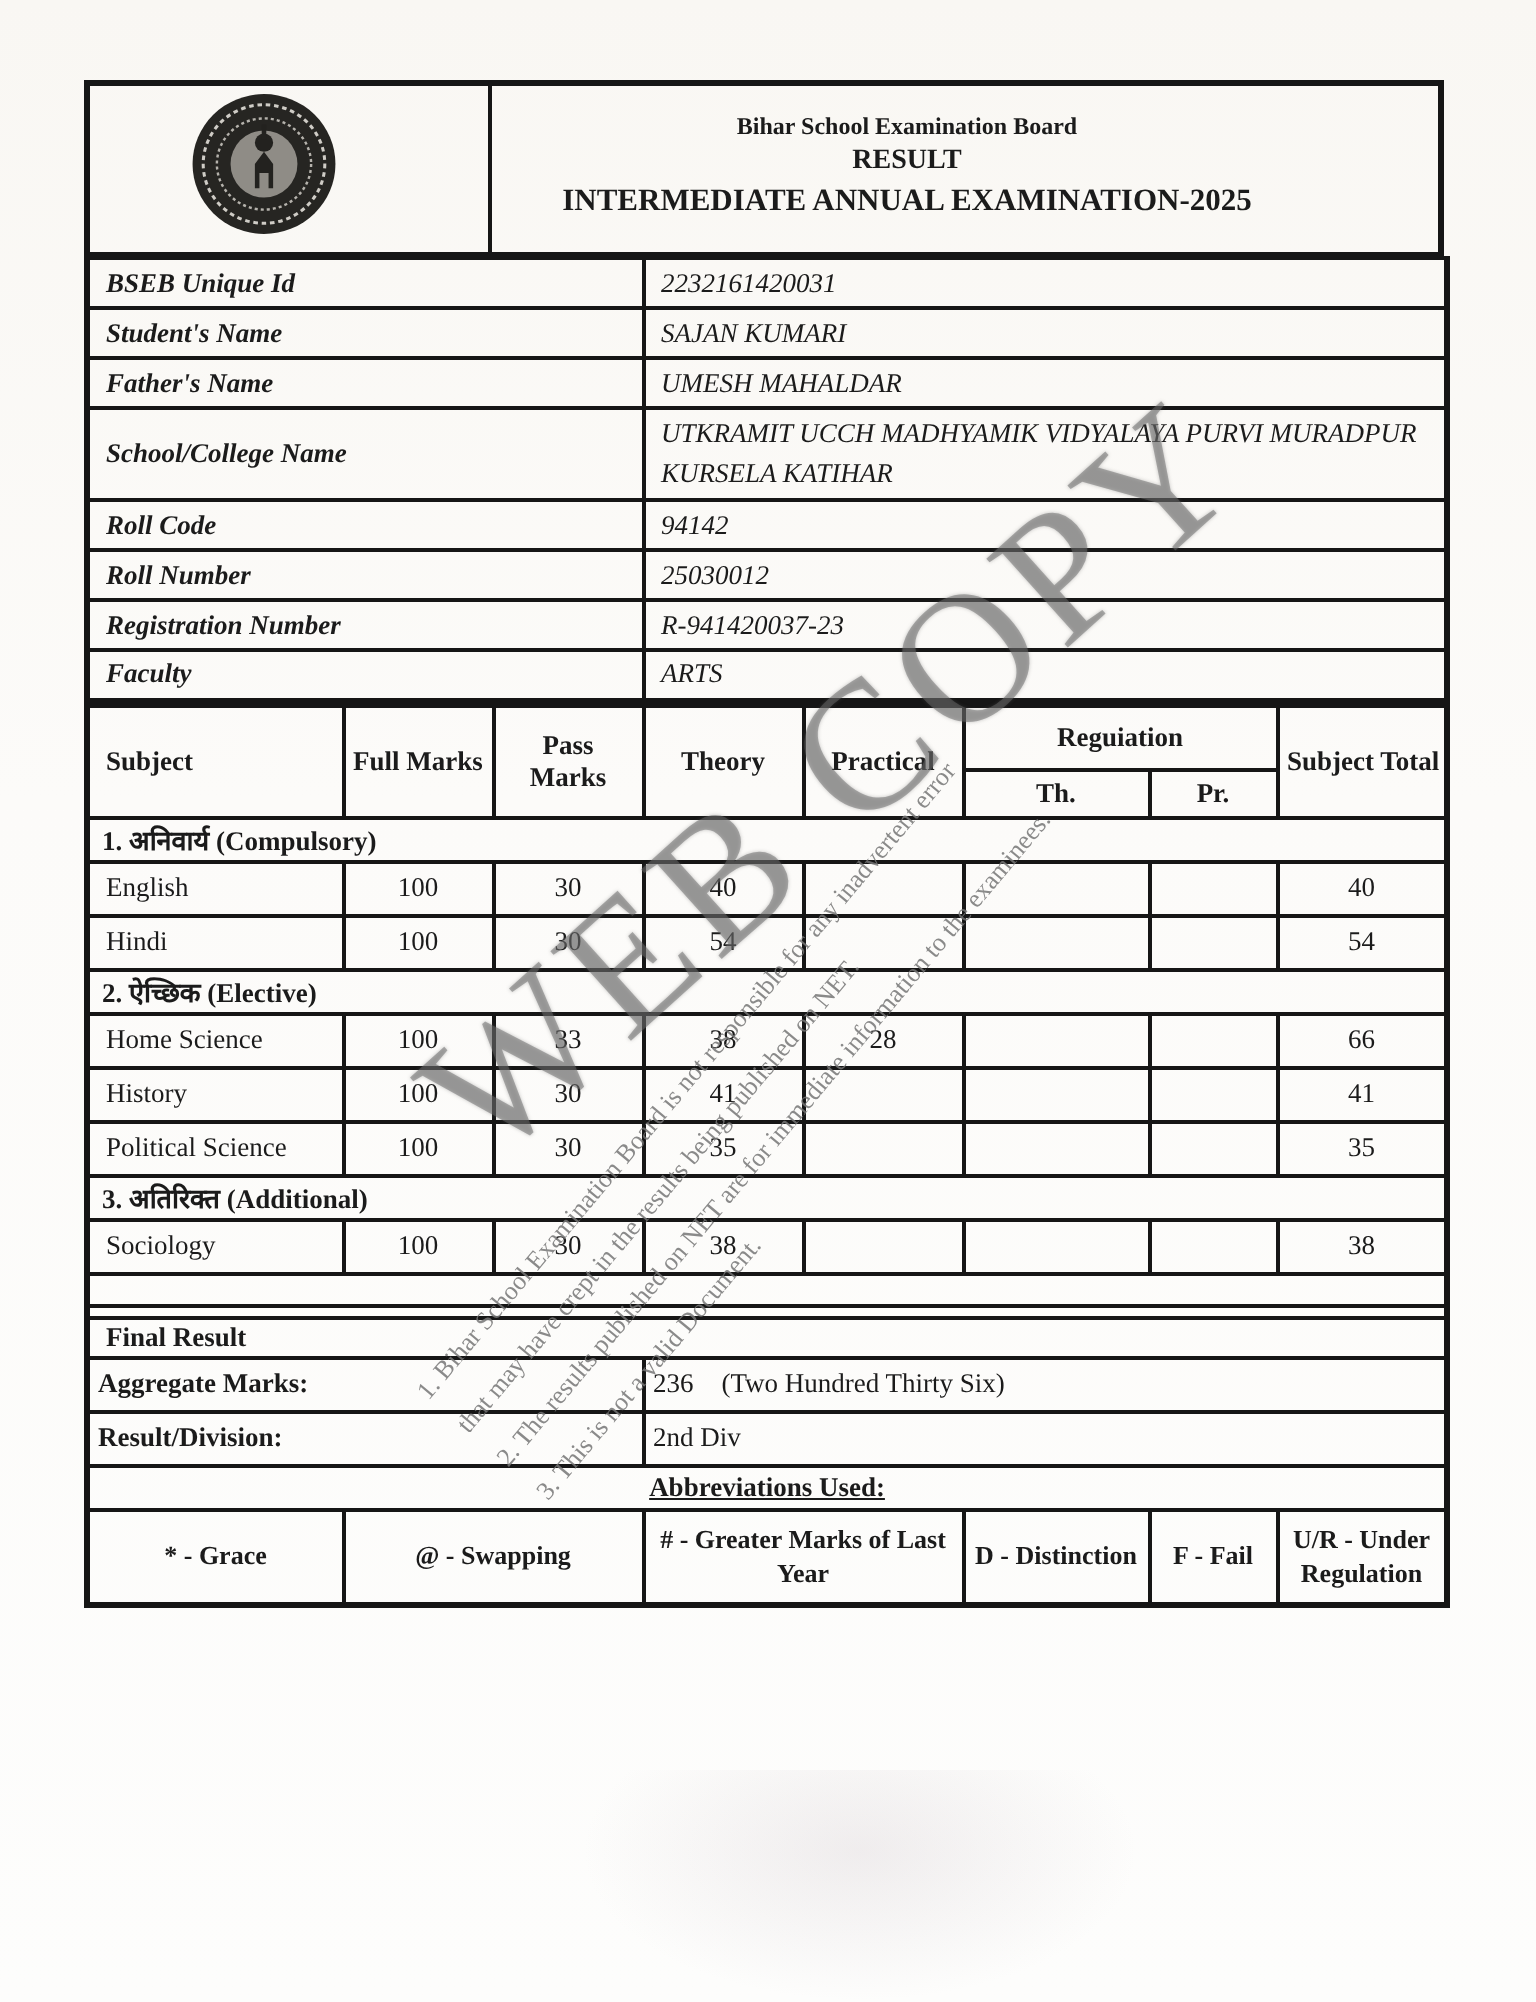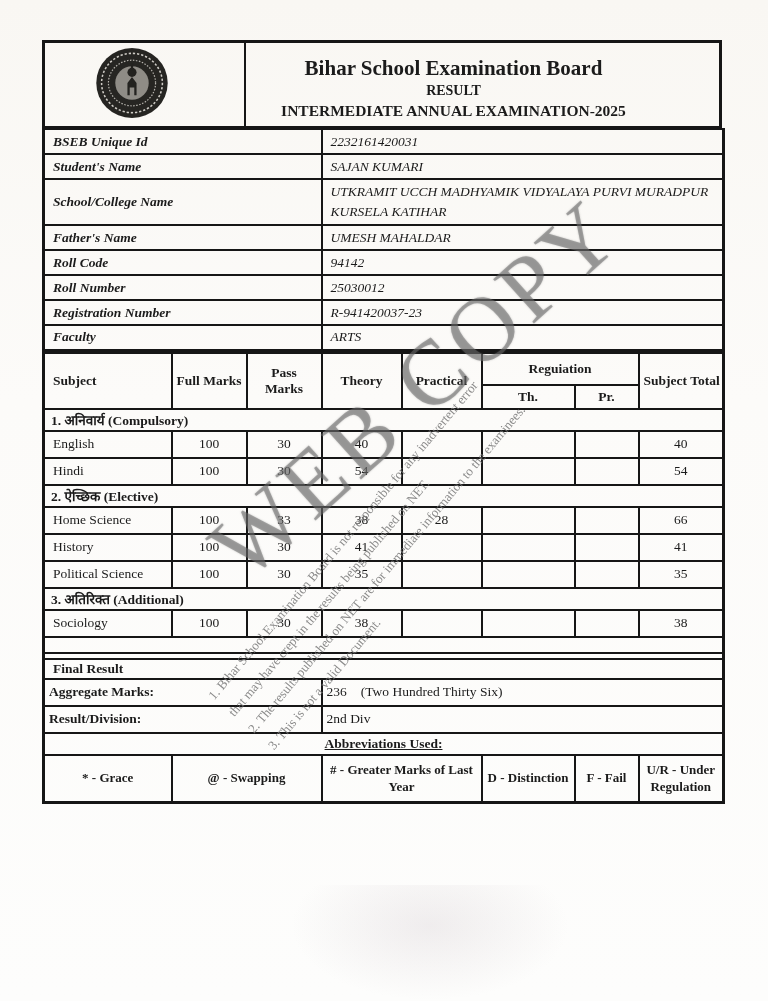--- a/index.html
+++ b/index.html
@@ -12,21 +12,21 @@
     content:"";position:absolute;left:290px;top:885px;width:280px;height:116px;
     background:radial-gradient(ellipse at 50% 35%,rgba(185,172,180,0.20),rgba(185,172,180,0) 70%);
     pointer-events:none;
   }
   .sheet{position:absolute;left:42px;top:40px;width:680px;}
 
   
   .doc-header{display:flex;border:3px solid #161616;border-bottom:2px solid #161616;height:88px;box-sizing:border-box;background:transparent;}
   .logo-cell{width:201px;border-right:2px solid #161616;display:flex;align-items:center;justify-content:center;box-sizing:border-box;padding-right:26px;}
   .title-cell{flex:1;text-align:center;padding-top:13px;padding-right:58px;box-sizing:border-box;}
-  .board-name{font-size:21px;font-weight:bold;}
+  .board-name{font-size:12px;font-weight:bold;}
   .result-label{font-size:14px;font-weight:bold;margin-top:2px;}
   .exam-title{font-size:15.5px;font-weight:bold;margin-top:3px;}
 
   
   table{border-collapse:collapse;table-layout:fixed;width:680px;}
   .info-table{border:3px solid #161616;border-top:none;}
   .info-table td{border:2px solid #161616;font-size:13.5px;padding:2px 8px;height:25px;box-sizing:border-box;vertical-align:middle;font-style:italic;}
   .info-label{font-weight:bold;}
   .school-value{padding-right:34px;line-height:1.45;}
   .full-row{font-weight:bold;}
@@ -97,26 +97,26 @@
     <tbody>
         <tr>
       <td class="info-label">BSEB Unique Id</td>
       <td>2232161420031</td>
     </tr>
     <tr>
       <td class="info-label">Student's Name</td>
       <td>SAJAN KUMARI</td>
     </tr>
     <tr>
+      <td class="info-label">Father's Name</td>
+      <td>UMESH MAHALDAR</td>
+    </tr>
+    <tr>
       <td class="info-label" style="height:46px;">School/College Name</td>
       <td class="school-value">UTKRAMIT UCCH MADHYAMIK VIDYALAYA PURVI MURADPUR KURSELA KATIHAR</td>
-    </tr>
-    <tr>
-      <td class="info-label">Father's Name</td>
-      <td>UMESH MAHALDAR</td>
     </tr>
     <tr>
       <td class="info-label">Roll Code</td>
       <td>94142</td>
     </tr>
     <tr>
       <td class="info-label">Roll Number</td>
       <td>25030012</td>
     </tr>
     <tr>

